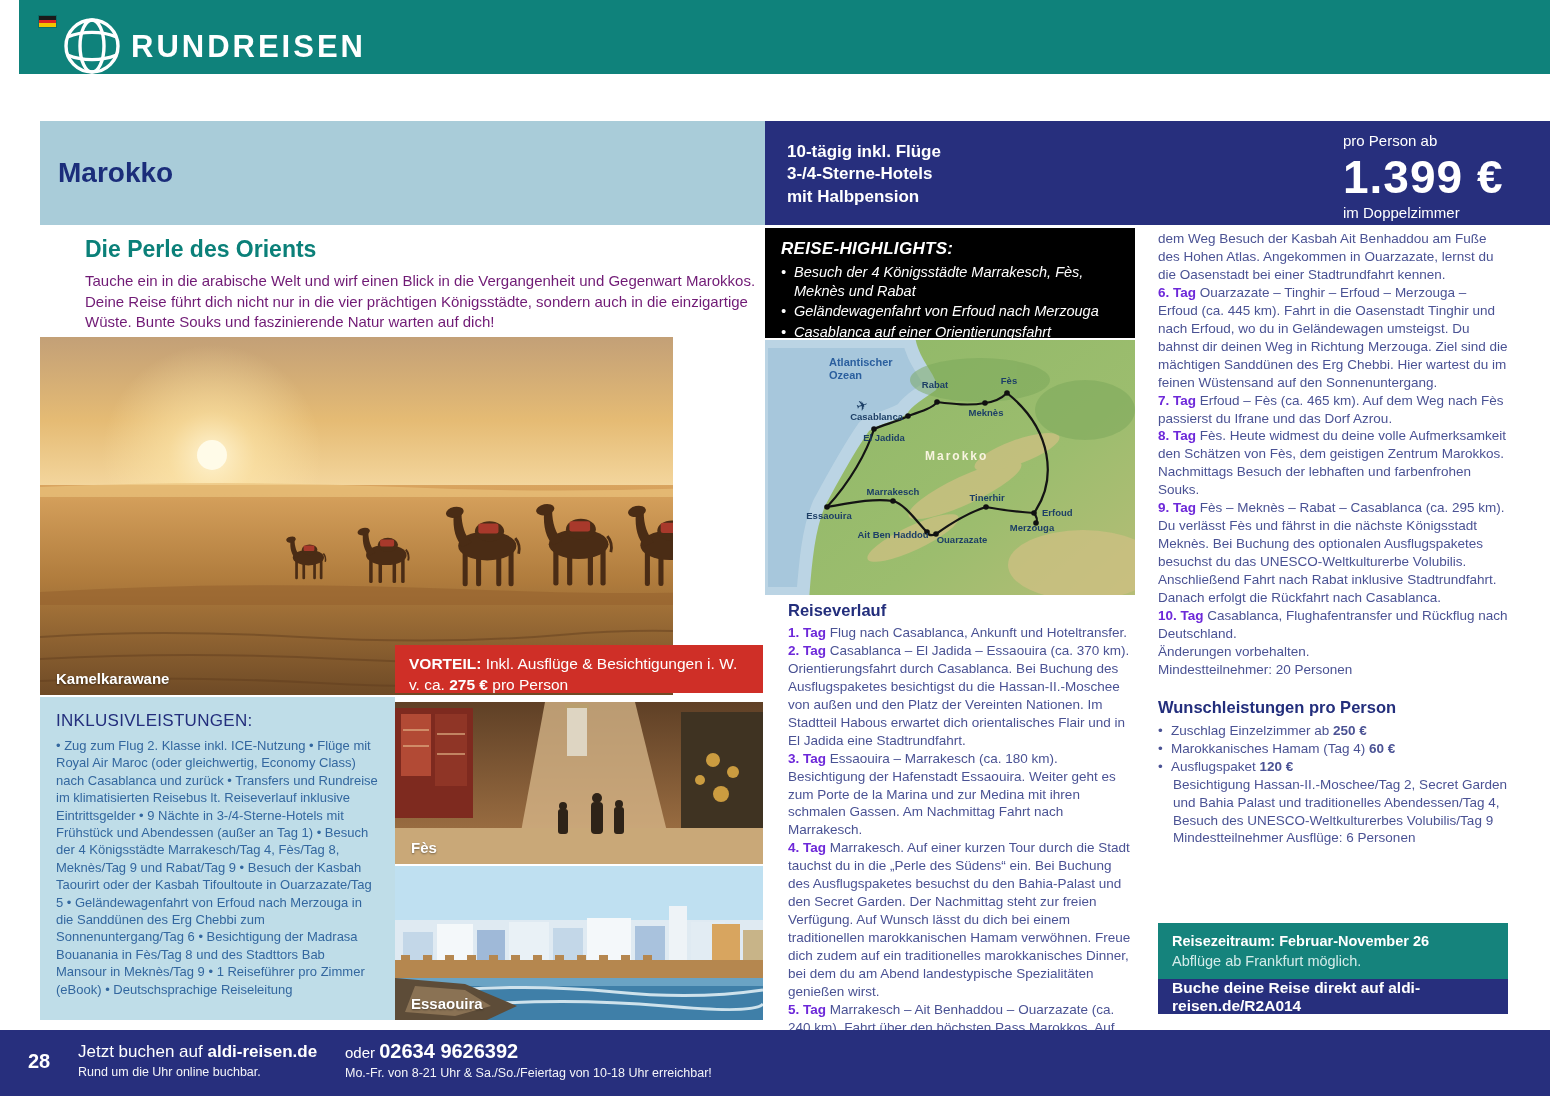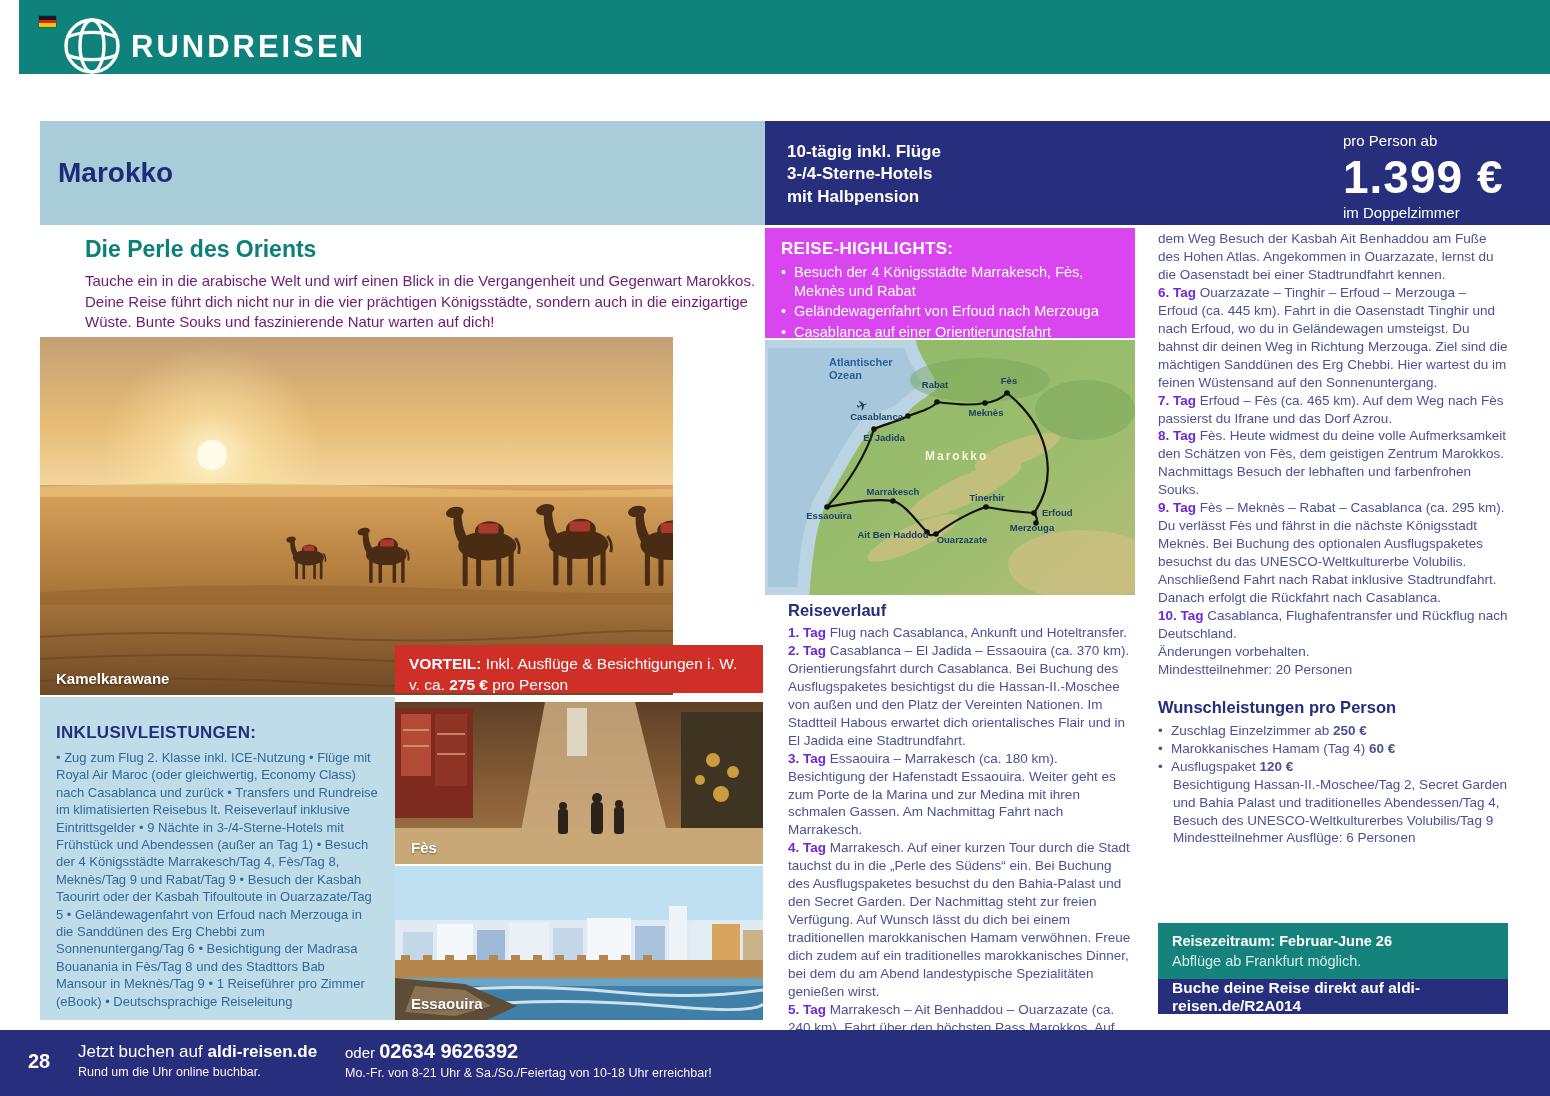--- a/index.html
+++ b/index.html
@@ -35,25 +35,25 @@
   .caption{position:absolute;left:16px;bottom:8px;color:#fff;font-size:15px;font-weight:700;text-shadow:0 1px 2px rgba(0,0,0,.45);}
   .photo-camel{left:40px;top:337px;width:633px;height:358px;}
   .photo-fes{left:395px;top:702px;width:368px;height:162px;}
   .photo-essaouira{left:395px;top:866px;width:368px;height:154px;}
   
   .vorteil{position:absolute;left:395px;top:645px;width:368px;height:48px;background:#cf2f27;color:#fff;
     font-size:15.5px;line-height:1.35;padding:9px 14px;box-sizing:border-box;}
   
   .inklusiv{position:absolute;left:40px;top:697px;width:355px;height:323px;background:#bfdde8;
     padding:14px 16px;box-sizing:border-box;overflow:hidden;}
-  .inklusiv h3{margin:12px 0 6px 0;color:#232e7c;font-size:17px;font-weight:700;letter-spacing:.3px;}
+  .inklusiv h3{margin:0 0 6px 0;color:#232e7c;font-size:17px;font-weight:400;letter-spacing:.3px;}
   .inklusiv p{margin:0;color:#33679f;font-size:13px;line-height:1.34;}
   
-  .highlights{position:absolute;left:765px;top:228px;width:370px;height:110px;background:#d946ef;color:#fff;
-    padding:11px 16px;box-sizing:border-box;}
+  .highlights{position:absolute;left:765px;top:228px;width:370px;height:110px;background:#000000;color:#fff;
+    padding:11px 16px;box-sizing:border-box;font-style:italic;}
   .highlights h3{margin:0 0 4px 0;font-size:17px;font-weight:700;letter-spacing:.3px;}
   .highlights ul{margin:0;padding:0;list-style:none;font-size:14.5px;line-height:1.28;}
   .highlights li{padding-left:13px;position:relative;margin-bottom:2px;}
   .highlights li::before{content:"•";position:absolute;left:0;}
   
   .map{position:absolute;left:765px;top:340px;width:370px;height:255px;}
   .city-label{font-family:"Liberation Sans",sans-serif;font-size:9.5px;font-weight:700;fill:#1d3f66;}
   .ocean-label{font-family:"Liberation Sans",sans-serif;font-size:11px;font-weight:700;fill:#2b5f9e;}
   .country-label{font-family:"Liberation Sans",sans-serif;font-size:12px;font-weight:700;fill:#f8f4e0;letter-spacing:2px;}
   
@@ -377,21 +377,21 @@
     <h3>Wunschleistungen pro Person</h3>
     <ul id="wunschList">
         <li><span>Zuschlag Einzelzimmer ab </span><b>250 €</b></li>
         <li><span>Marokkanisches Hamam (Tag 4) </span><b>60 €</b></li>
         <li><span>Ausflugspaket </span><b>120 €</b><div class="sub">Besichtigung Hassan-II.-Moschee/Tag 2, Secret Garden und Bahia Palast und traditionelles Abendessen/Tag 4, Besuch des UNESCO-Weltkulturerbes Volubilis/Tag 9</div><div class="sub">Mindestteilnehmer Ausflüge: 6 Personen</div></li>
       </ul>
   </div>
 </div>
 
 <div class="period">
-  <div class="l1">Reisezeitraum: Februar-June 26</div>
+  <div class="l1">Reisezeitraum: Februar-November 26</div>
   <div class="l2">Abflüge ab Frankfurt möglich.</div>
 </div>
 <div class="booking">
   <span><b>Buche deine Reise direkt auf aldi-reisen.de/R2A014</b></span>
 </div>
 
 <div class="footer">
   <div class="page-num">28</div>
   <div class="f-col1">
     <div class="l1"><span>Jetzt buchen auf </span><b>aldi-reisen.de</b></div>

